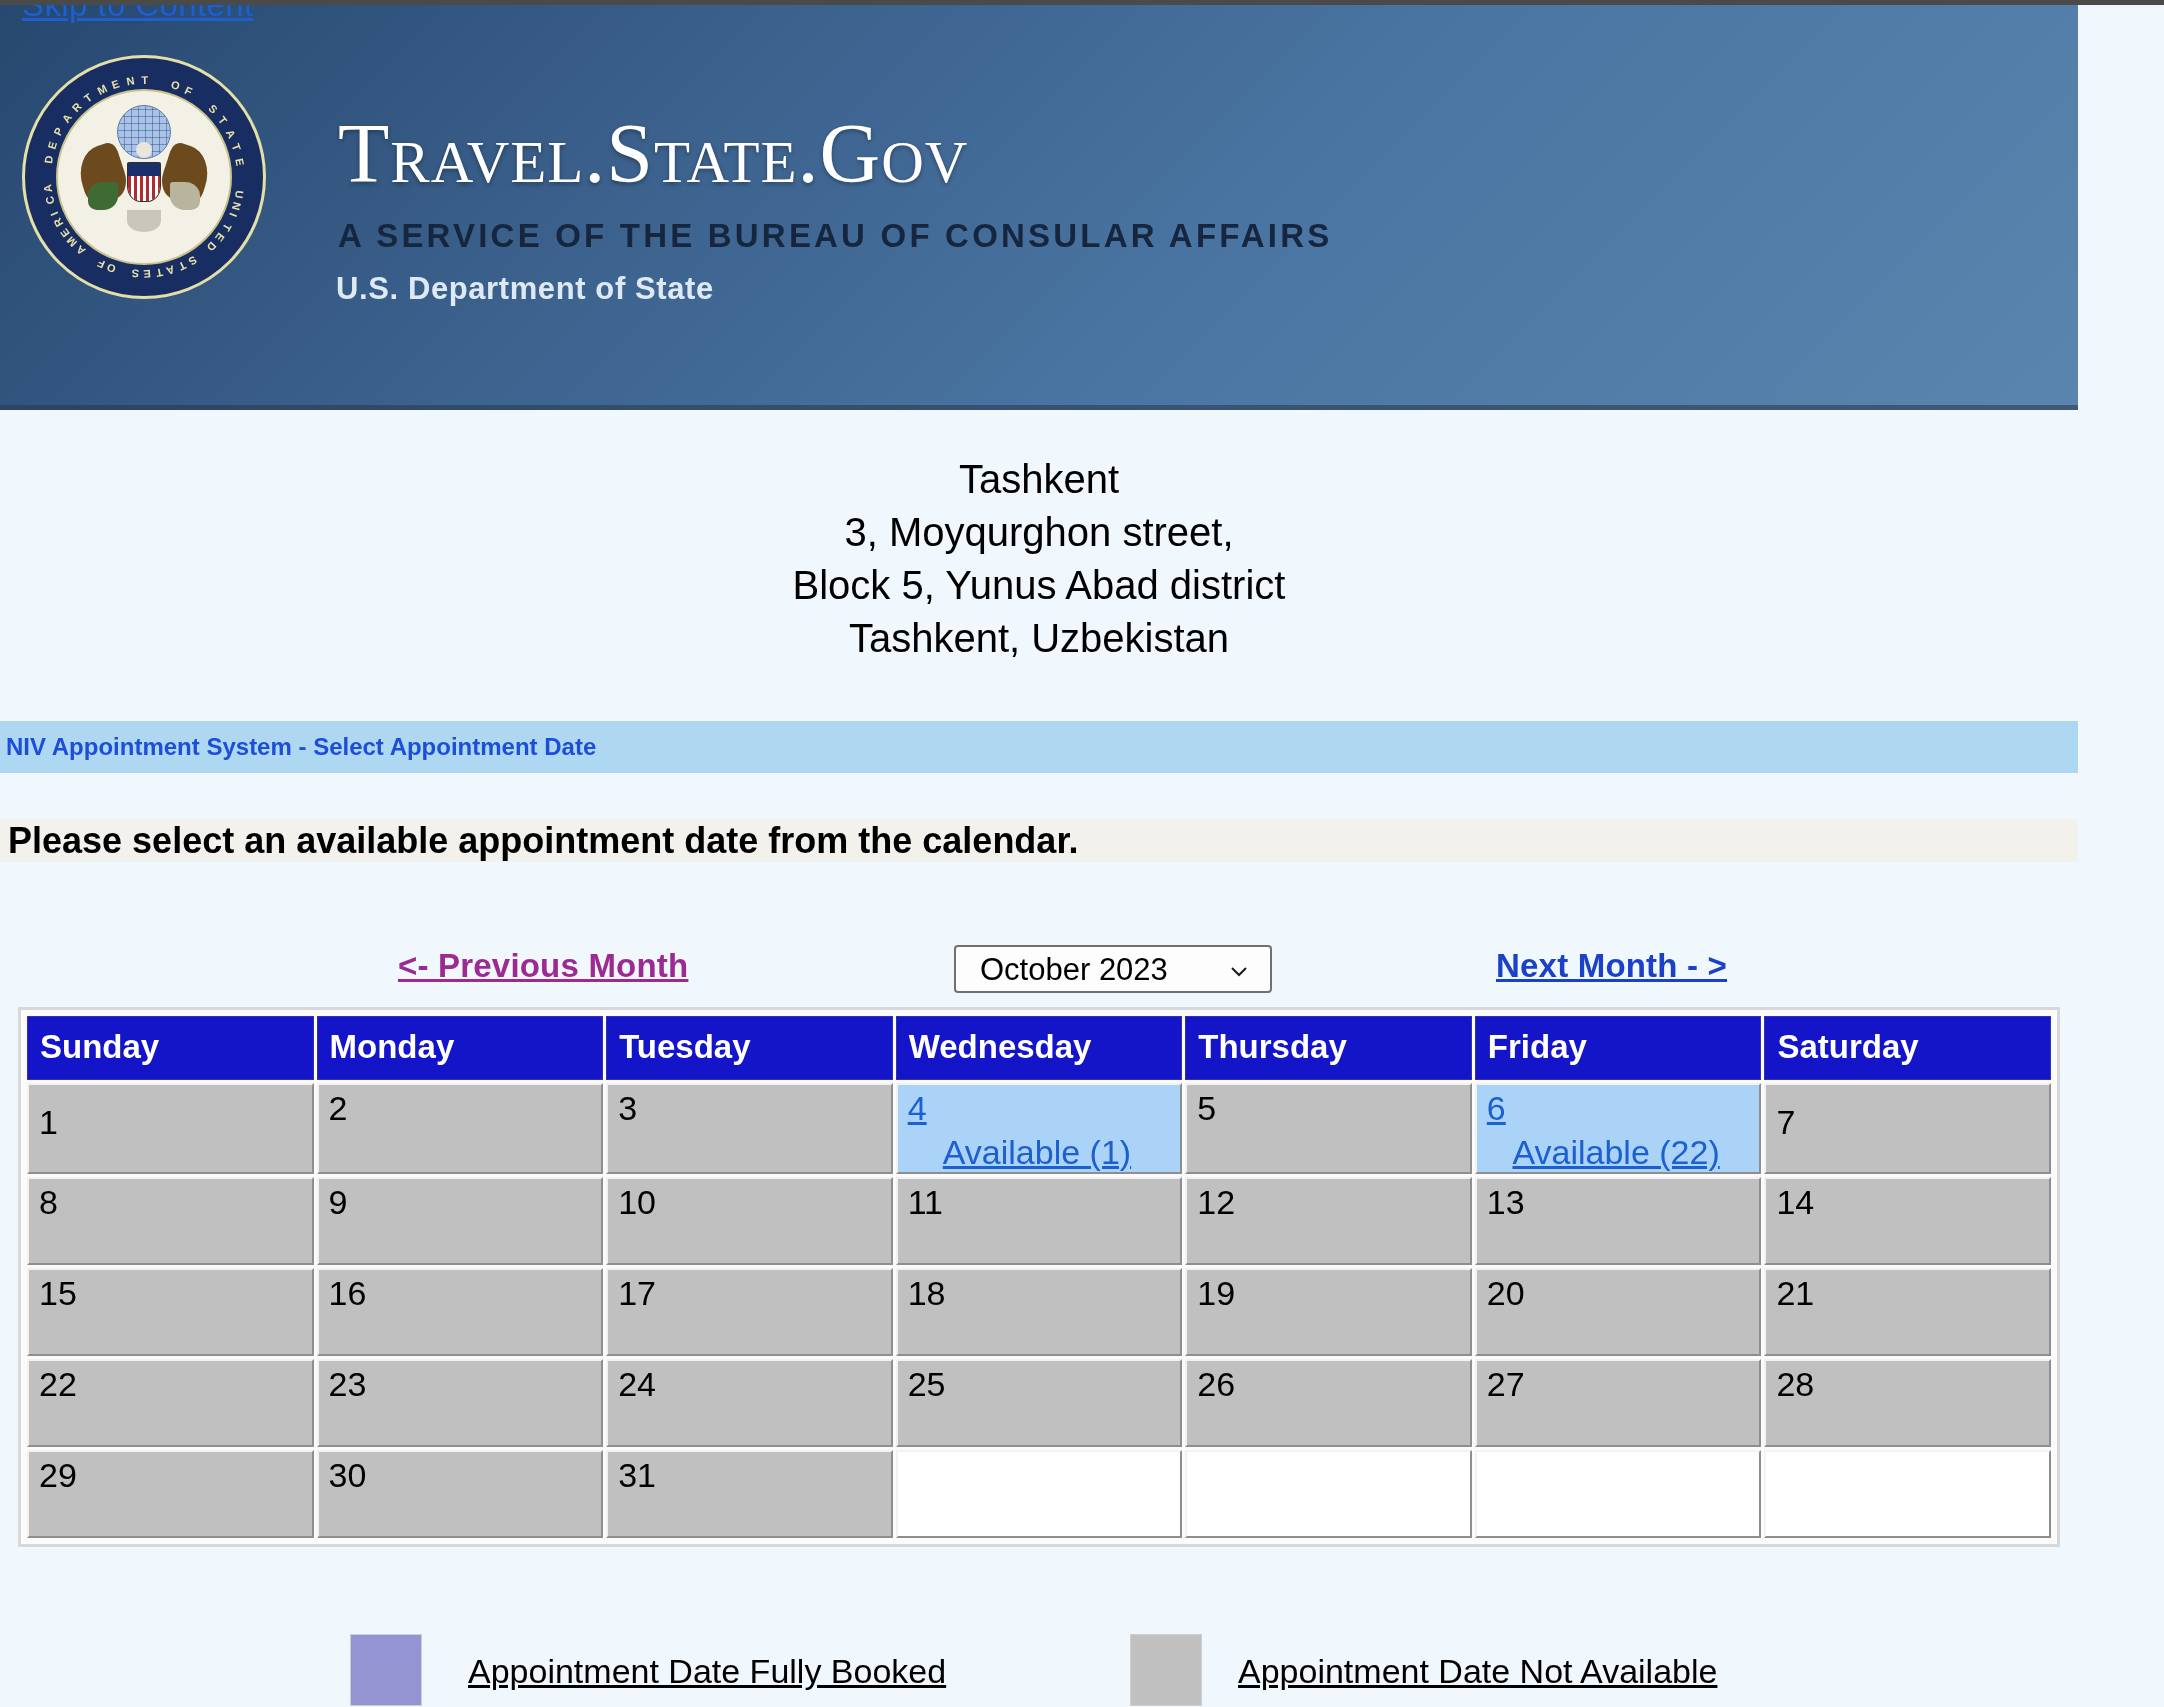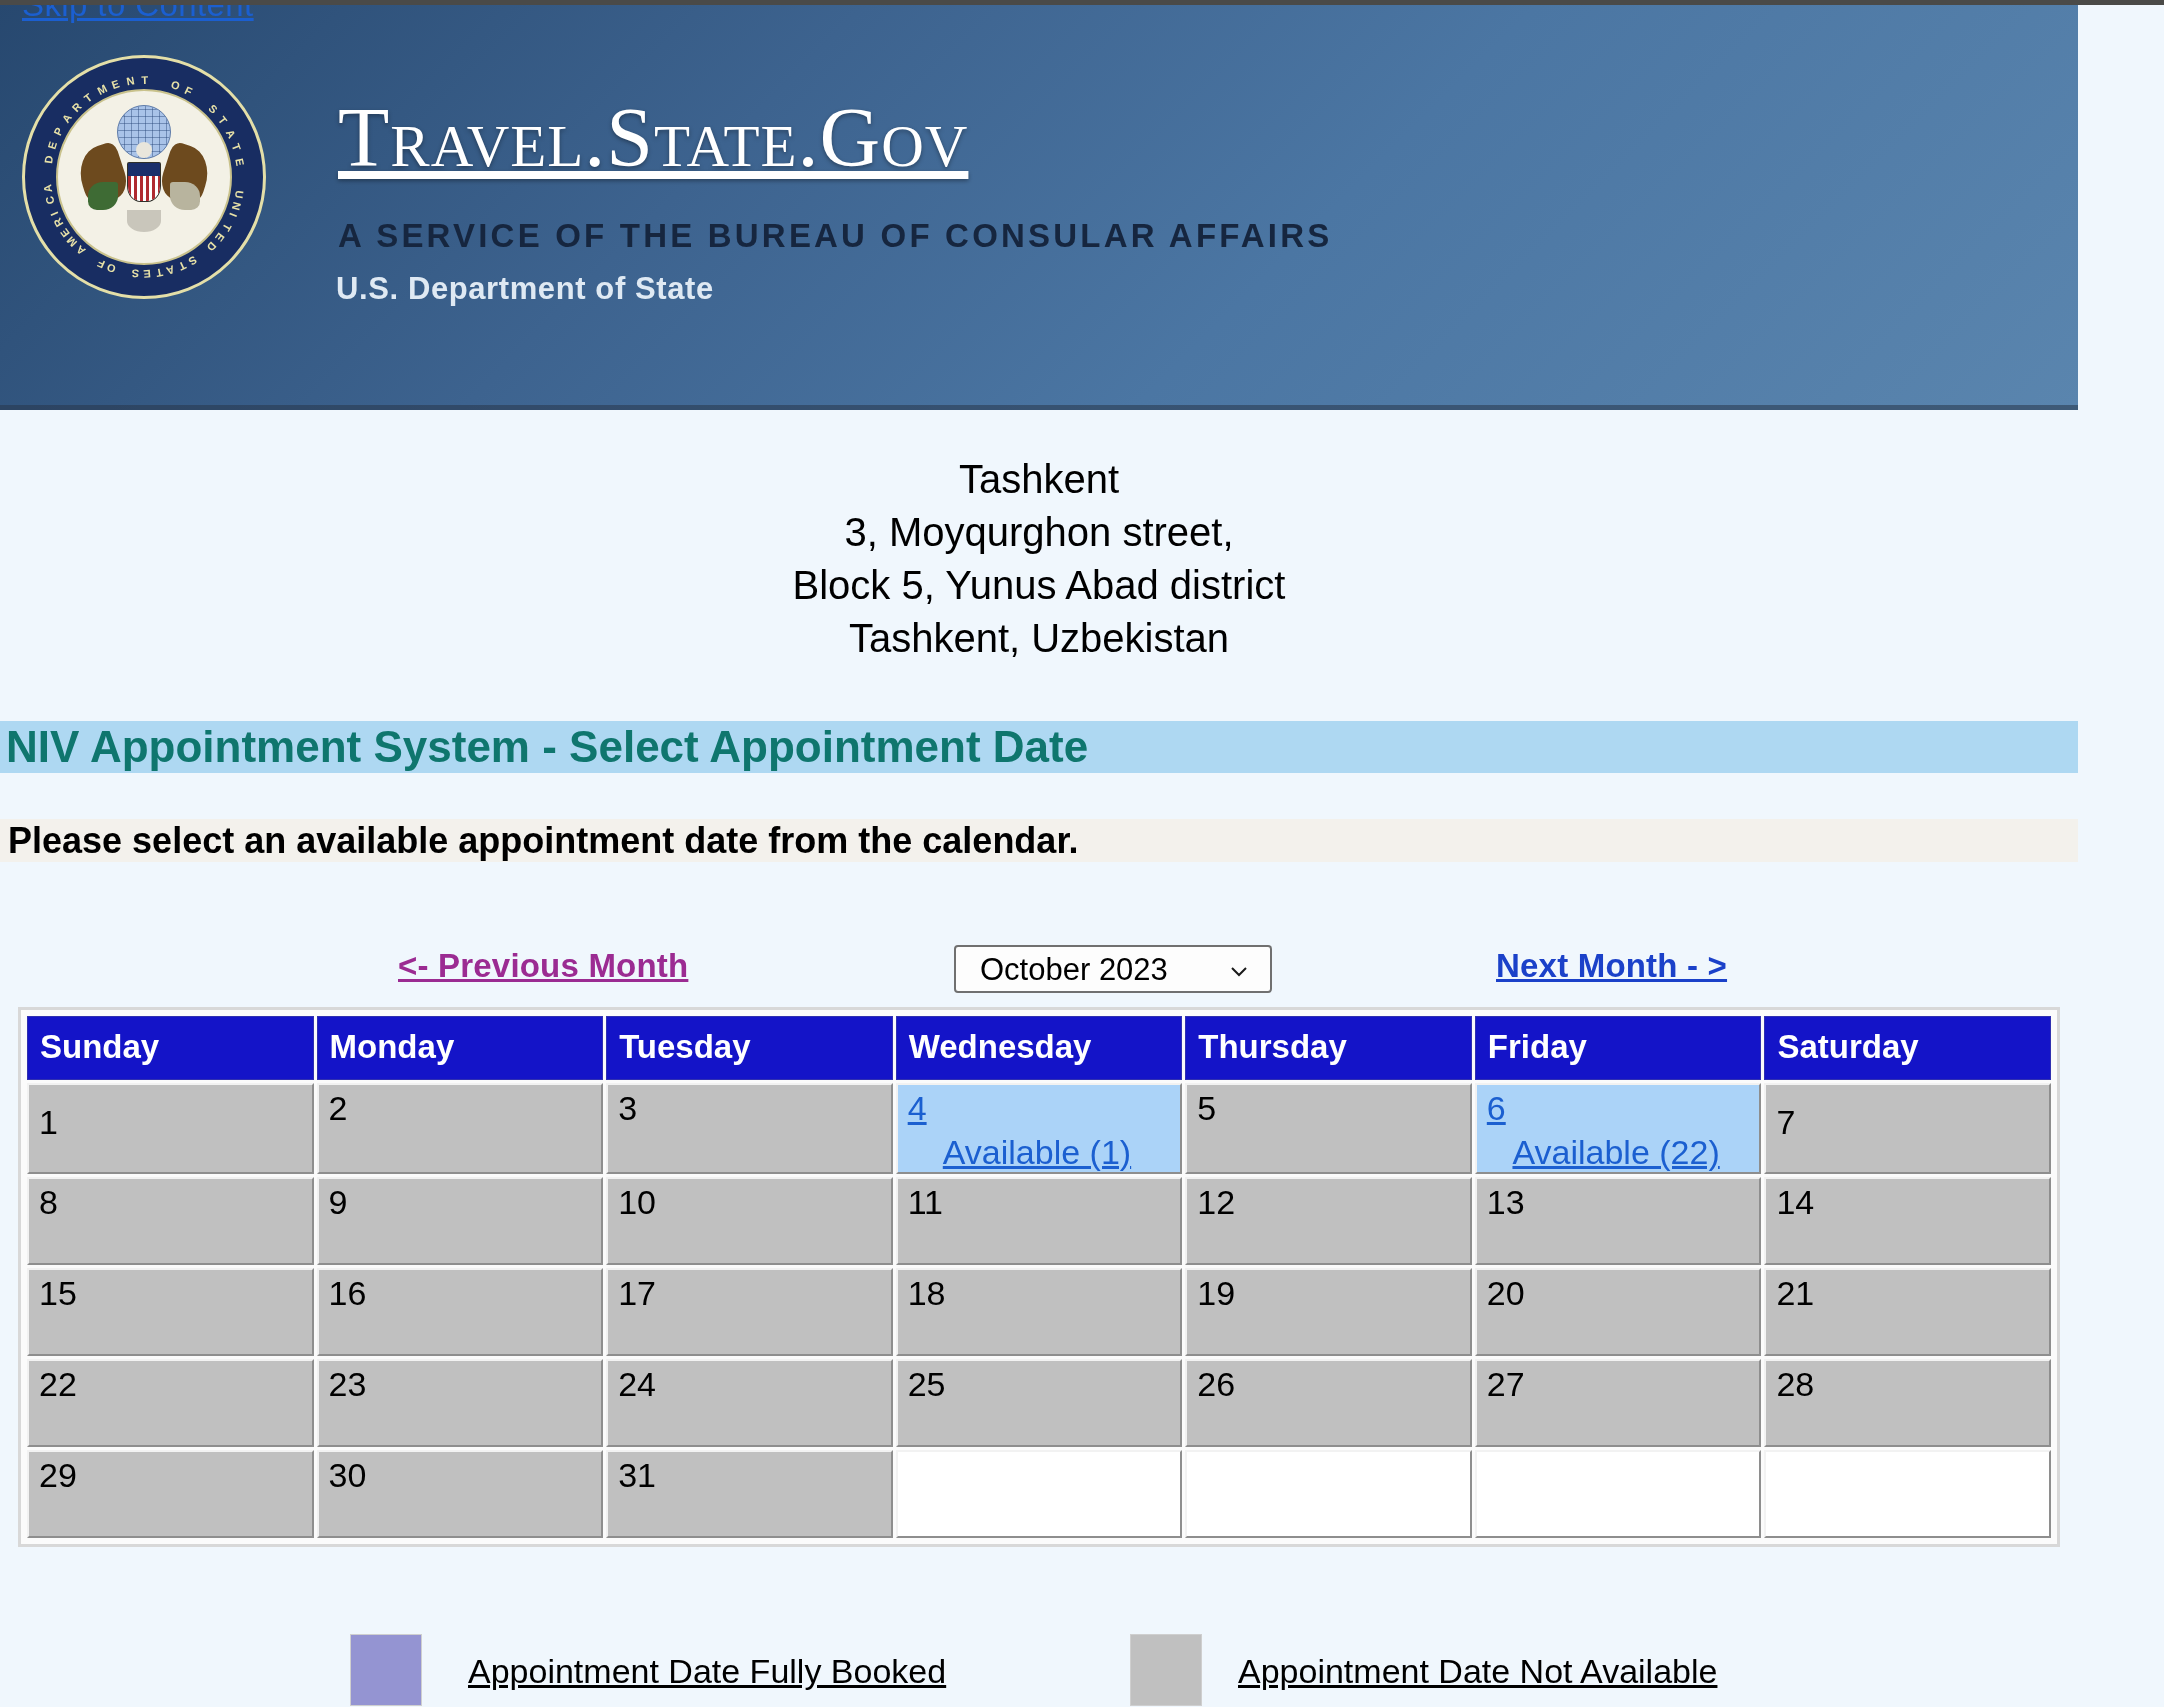--- a/index.html
+++ b/index.html
@@ -189,29 +189,28 @@
     position: absolute;
     inset: 0;
     background:
       repeating-linear-gradient(0deg, transparent 0 6px, rgba(40,70,120,.45) 6px 7px),
       repeating-linear-gradient(90deg, transparent 0 6px, rgba(40,70,120,.45) 6px 7px);
   }
 
   .brand-title {
     position: absolute;
     left: 338px;
-    top: 96px;
+    top: 112px;
     font-family: "Liberation Serif", serif;
     font-size: 84px;
     color: #ffffff;
     letter-spacing: 1px;
     font-variant: small-caps;
     text-shadow: 0 2px 4px rgba(0,0,0,.35);
     line-height: 1;
-    text-decoration: underline;
   }
   .brand-sub1 {
     position: absolute;
     left: 338px;
     top: 217px;
     font-size: 33px;
     font-weight: bold;
     color: #16263f;
     letter-spacing: 3.2px;
   }
@@ -242,23 +241,23 @@
     position: absolute;
     left: 0;
     top: 721px;
     width: 2078px;
     height: 52px;
     background: #aed8f2;
     display: flex;
     align-items: center;
   }
   .section-bar-text {
-    font-size: 44px;
-    font-weight: bold;
-    color: #0f766e;
+    font-size: 24px;
+    font-weight: bold;
+    color: #1d4ed8;
     padding-left: 6px;
   }
 
   
   .instruction {
     position: absolute;
     left: 0;
     top: 819px;
     width: 2078px;
     height: 43px;

